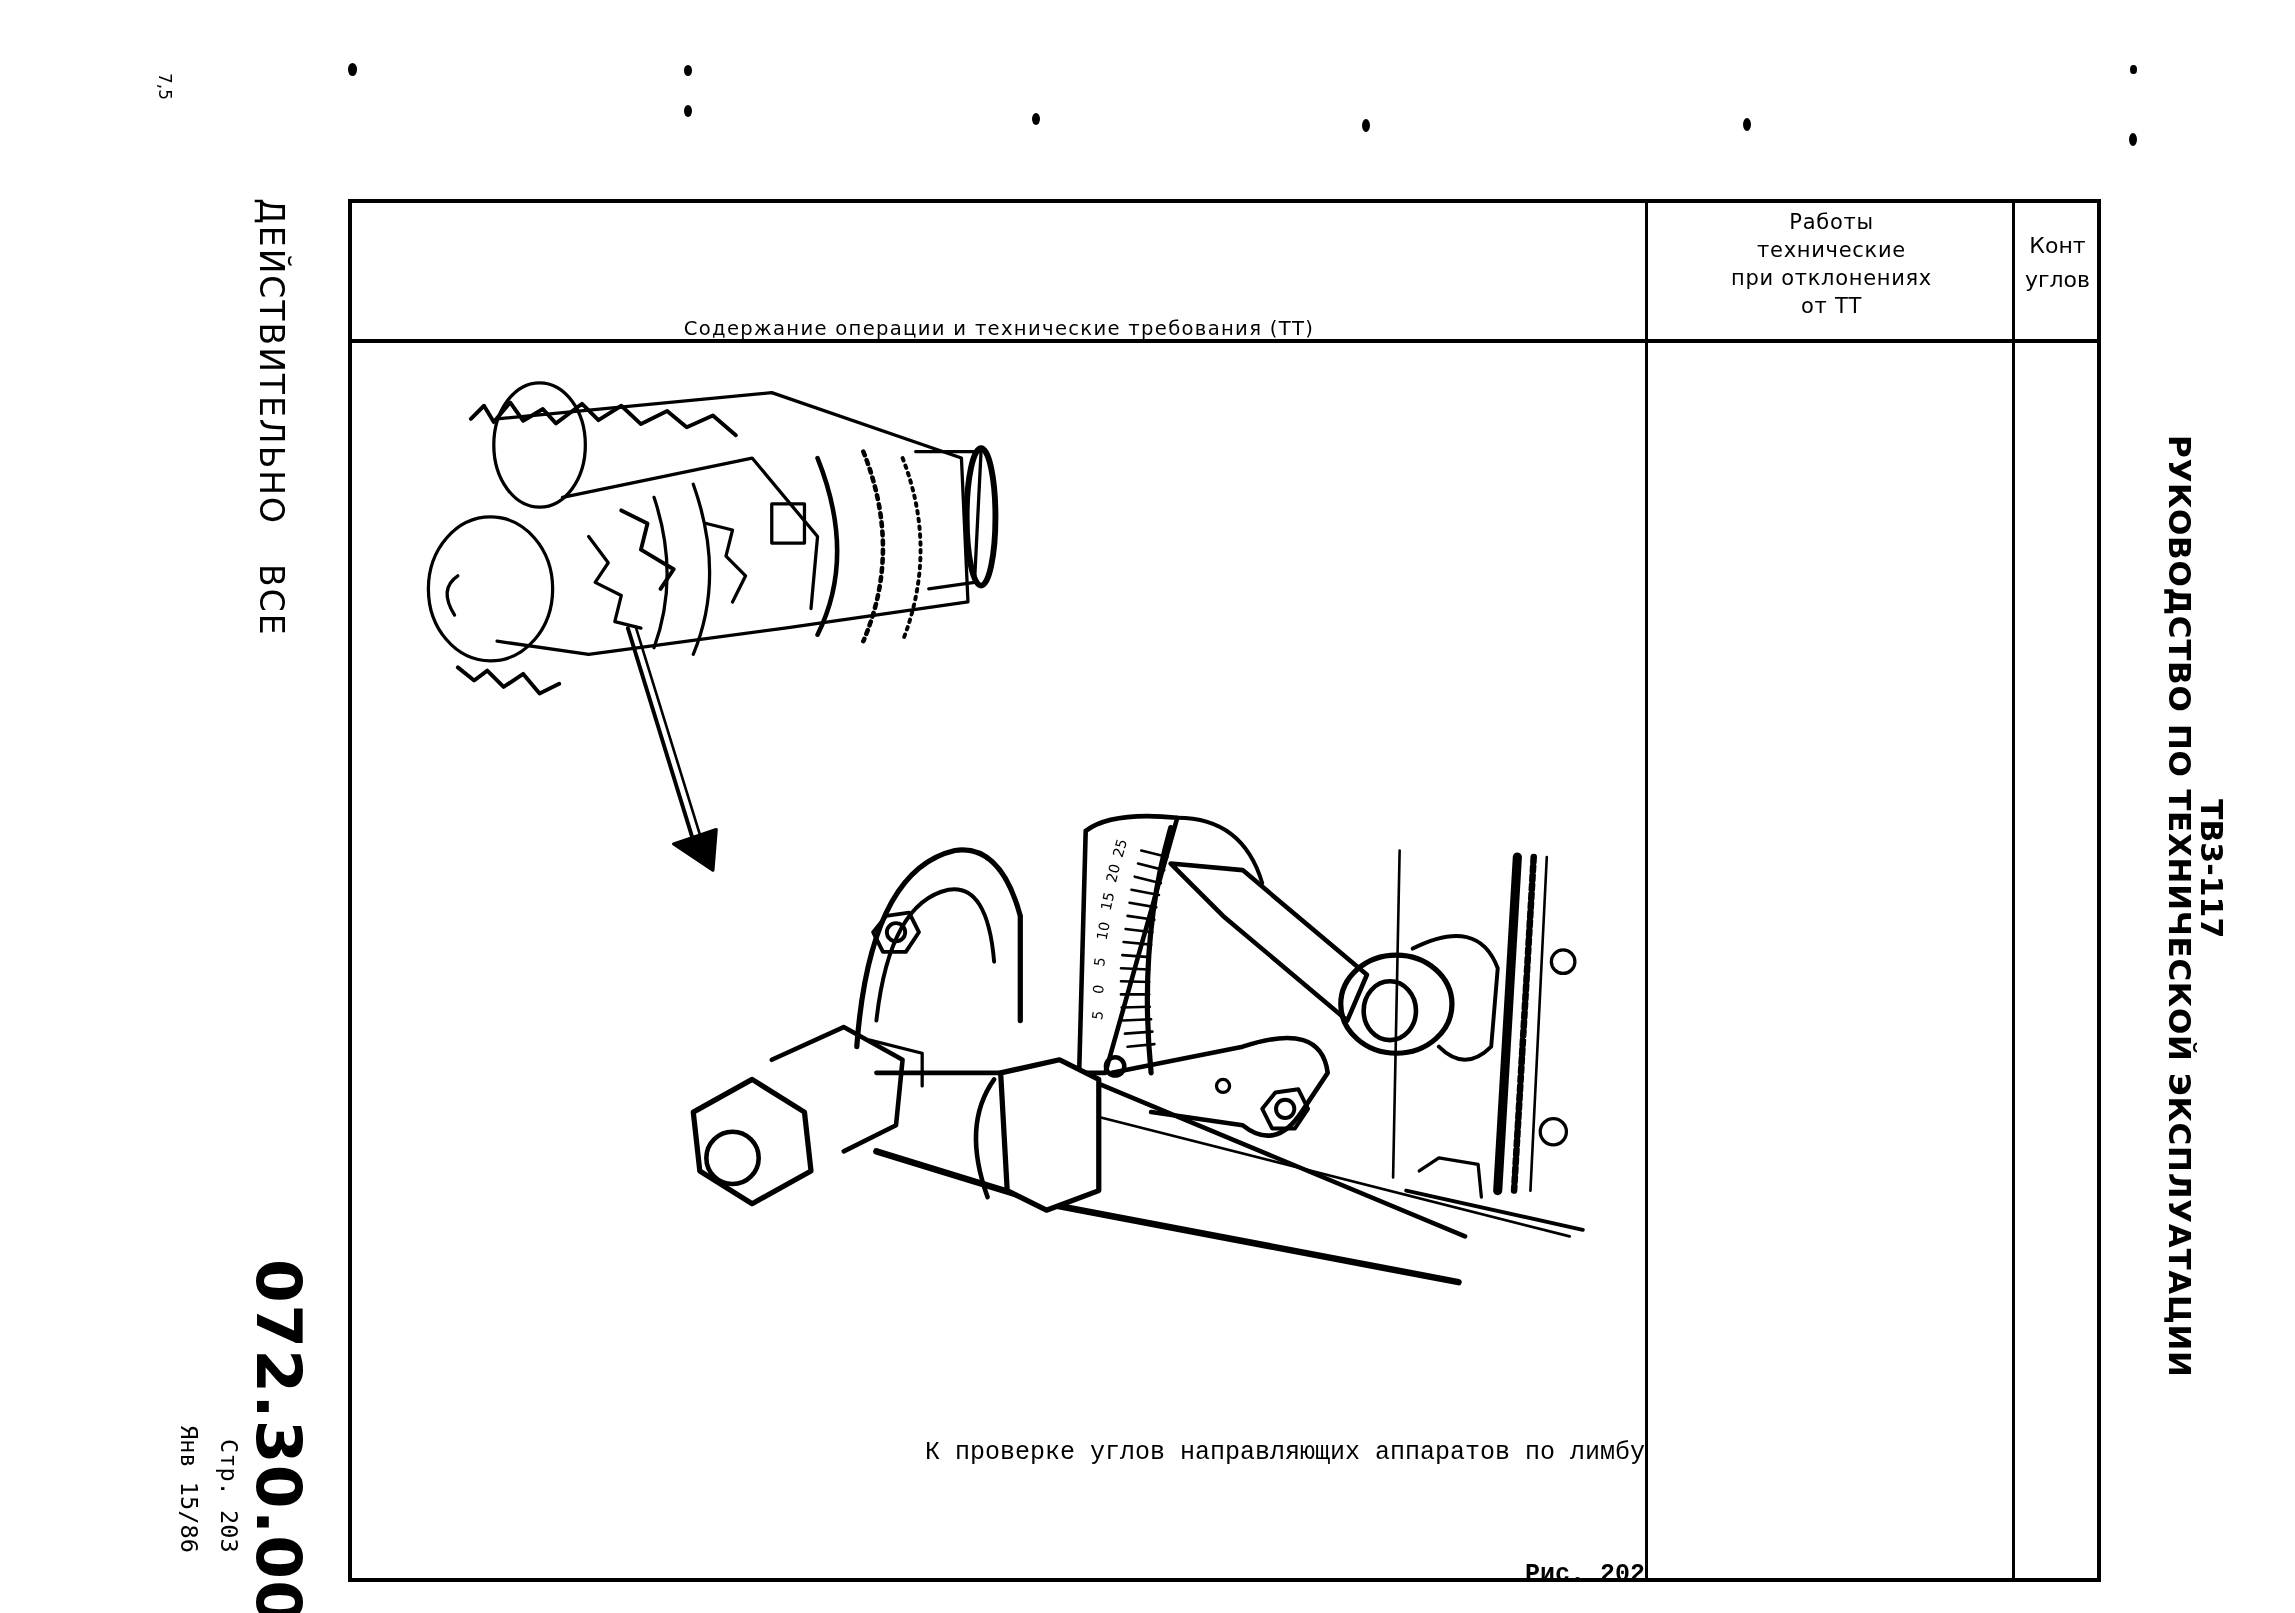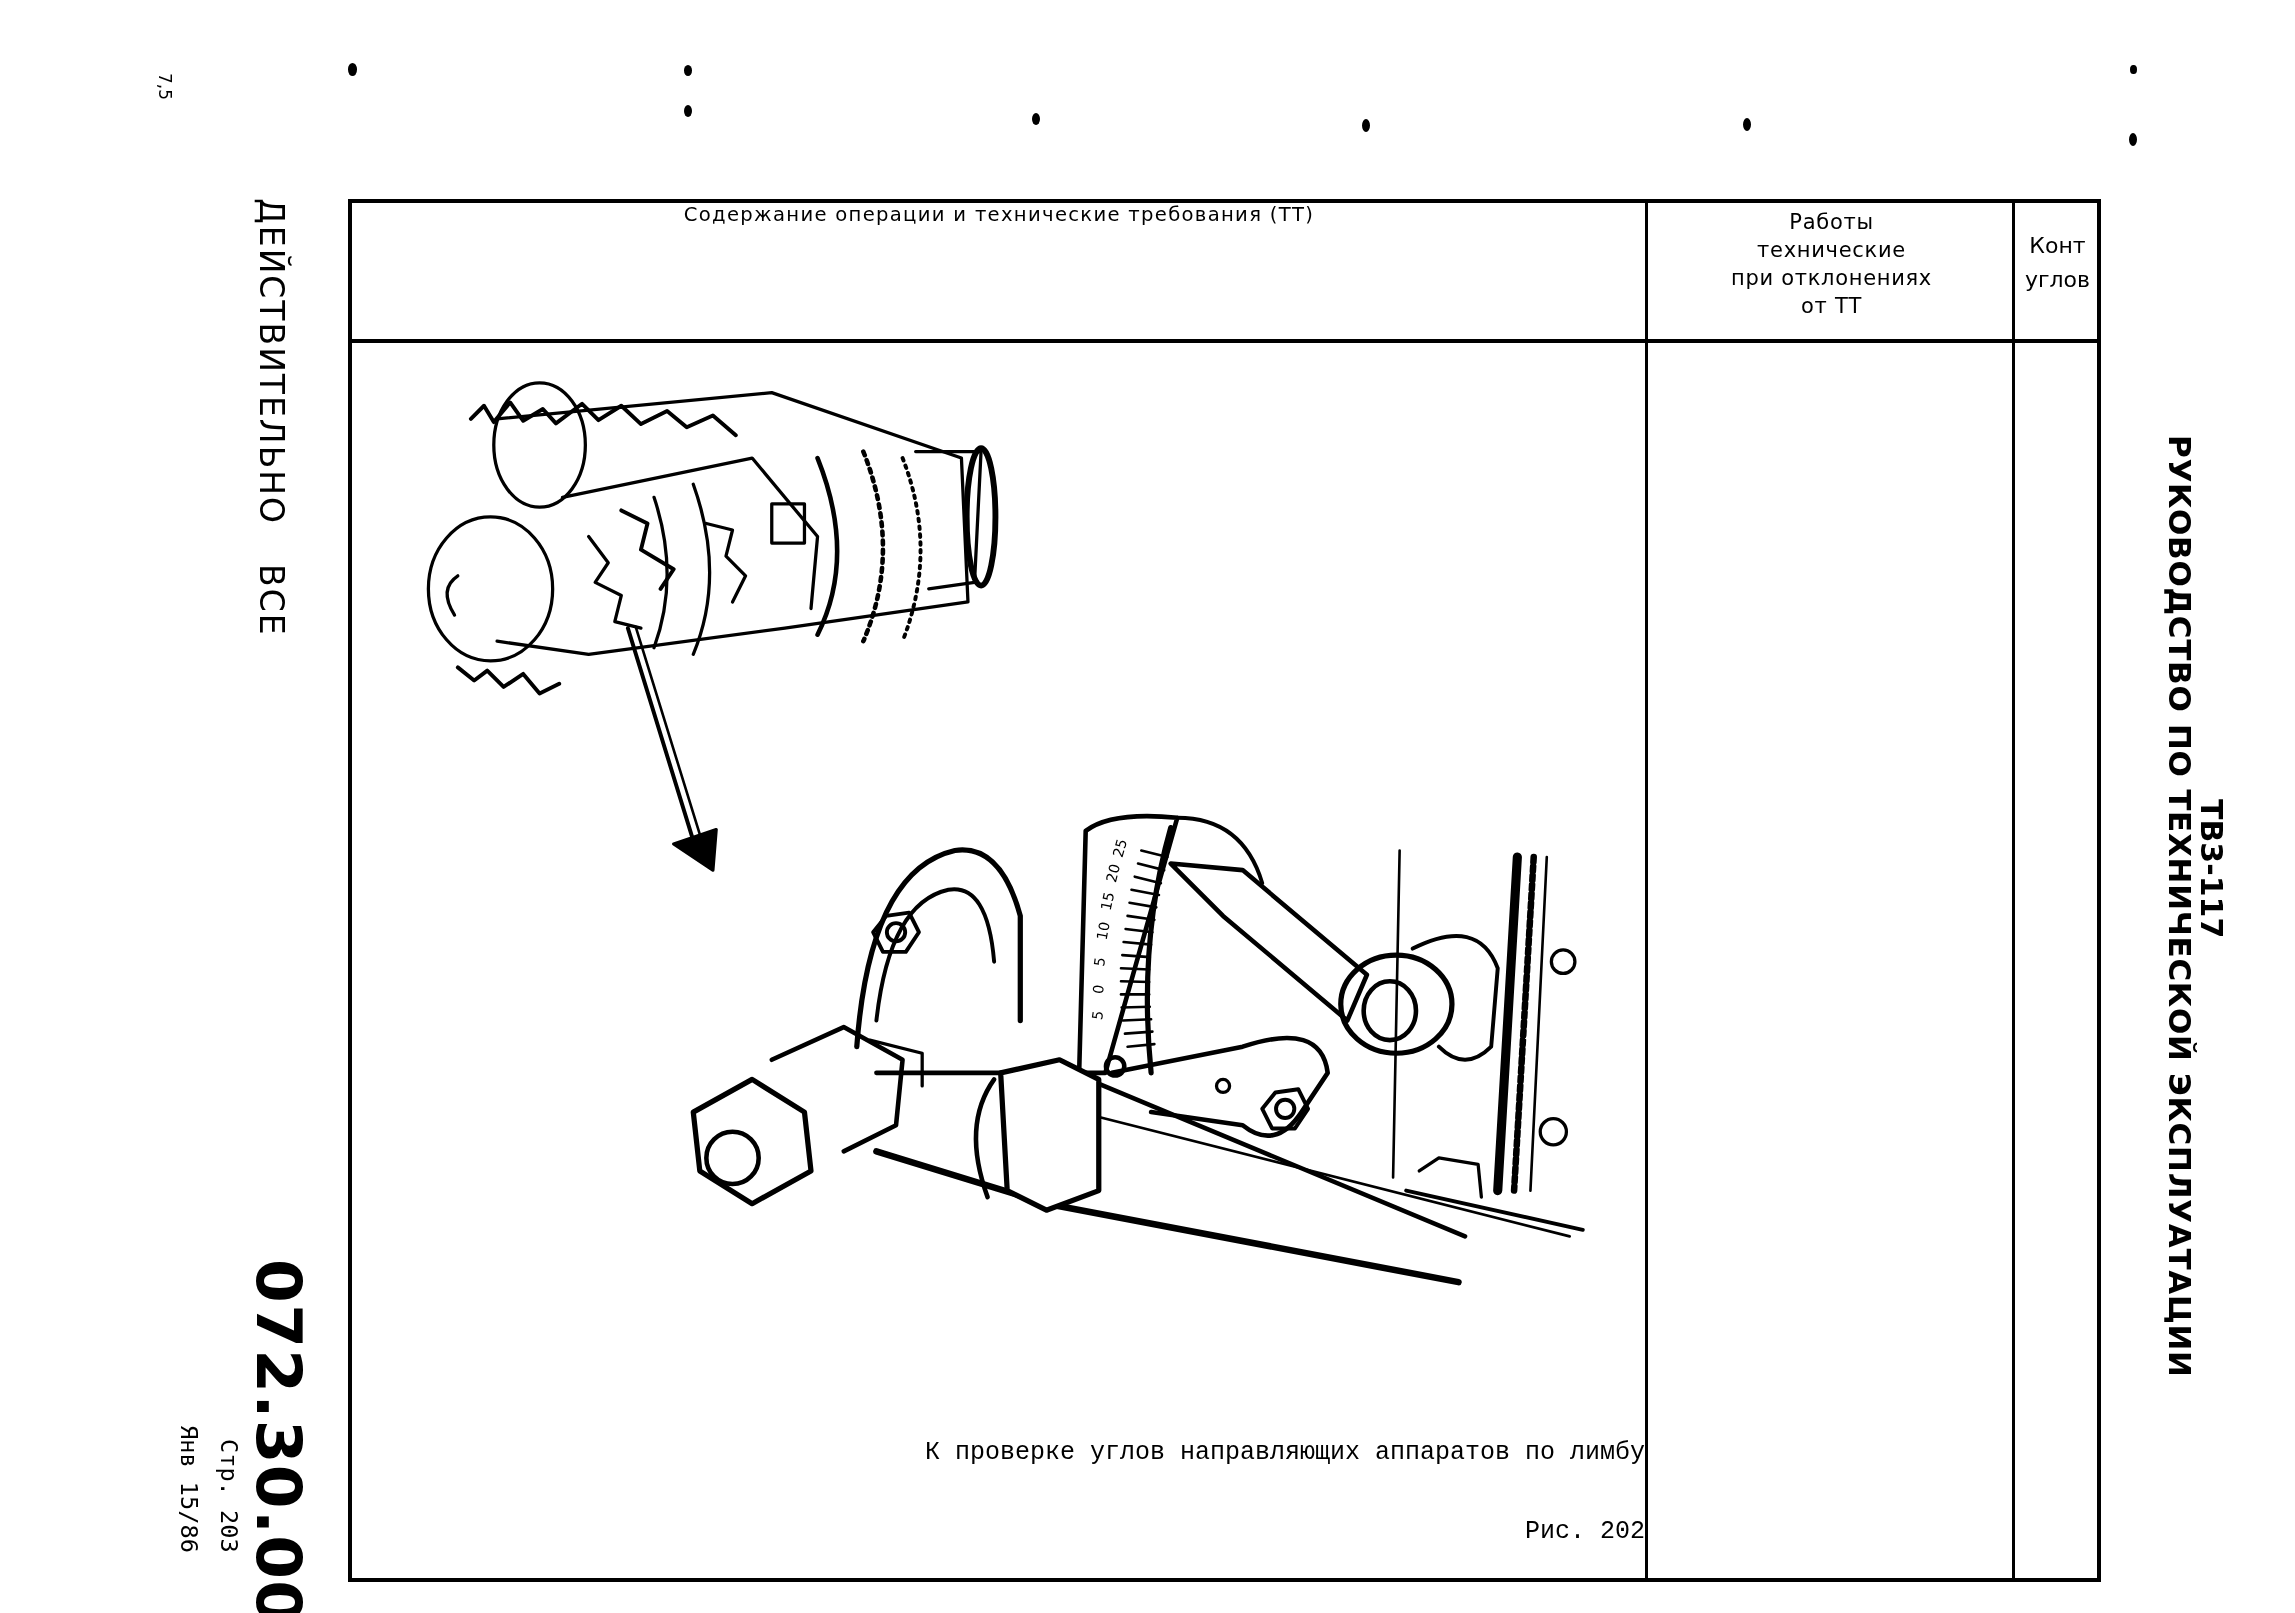--- a/index.html
+++ b/index.html
@@ -4,21 +4,21 @@
 <style>
   html, body { margin: 0; padding: 0; background: #ffffff; }
   body { width: 2295px; height: 1614px; position: relative; overflow: hidden; font-family: "DejaVu Sans", sans-serif; color: #000; }
   .punch { position: absolute; width: 9.2px; height: 13px; background: #000; border-radius: 50%; }
   .corner-mark { position: absolute; left: 175px; top: 73px; font-family: "DejaVu Sans", sans-serif; font-size: 17px; transform: rotate(90deg); transform-origin: left top; }
   
   .frame { position: absolute; left: 348px; top: 199px; width: 1753px; height: 1383px; border: 4.6px solid #000; box-sizing: border-box; }
   .hline { position: absolute; left: 348px; width: 1753px; height: 3.9px; background: #000; }
   .vline { position: absolute; width: 3.3px; background: #000; }
   .hdr { position: absolute; text-align: center; font-family: "DejaVu Sans", sans-serif; }
-  .hdr-main { left: 353px; top: 203px; width: 1292px; height: 137px; display: flex; align-items: flex-start; justify-content: center; font-size: 19.6px; letter-spacing: 1.3px; }
+  .hdr-main { left: 353px; top: 203px; width: 1292px; height: 137px; display: flex; align-items: flex-end; justify-content: center; font-size: 19.6px; letter-spacing: 1.3px; }
   .hdr-dev { left: 1650px; top: 208px; width: 363px; font-size: 21px; line-height: 28px; letter-spacing: 0.7px; }
   .hdr-ctrl { left: 2017px; top: 229px; width: 81px; font-size: 22px; line-height: 34px; }
   
   .side-left { position: absolute; left: 291px; top: 198px; transform: rotate(90deg); transform-origin: left top; white-space: nowrap; font-family: "DejaVu Sans", sans-serif; font-size: 33px; letter-spacing: 2px; }
   .side-left .gap { display: inline-block; width: 39px; }
   .side-right-title { position: absolute; left: 2198px; top: 435px; transform: rotate(90deg); transform-origin: left top; white-space: nowrap; font-family: "DejaVu Sans", sans-serif; font-weight: bold; font-size: 31px; letter-spacing: 0.7px; }
   .side-right-code { position: absolute; left: 2229px; top: 799px; transform: rotate(90deg); transform-origin: left top; white-space: nowrap; font-family: "DejaVu Sans", sans-serif; font-weight: bold; font-size: 30px; }
   .section-code { position: absolute; left: 315px; top: 1259px; transform: rotate(90deg); transform-origin: left top; white-space: nowrap; font-family: "DejaVu Sans", sans-serif; font-weight: bold; font-size: 63px; letter-spacing: 1.3px; }
   .page-no { position: absolute; left: 243px; top: 1439px; transform: rotate(90deg); transform-origin: left top; white-space: nowrap; font-family: "DejaVu Sans Mono", monospace; font-size: 23.6px; }
   .rev-date { position: absolute; left: 203px; top: 1425px; transform: rotate(90deg); transform-origin: left top; white-space: nowrap; font-family: "DejaVu Sans Mono", monospace; font-size: 23.6px; }
@@ -171,14 +171,14 @@
     <text class="scale-lbl" x="1686" y="1520" transform="rotate(-82 1686 1520)">0</text>
     <text class="scale-lbl" x="1688" y="1478" transform="rotate(-82 1688 1478)">5</text>
     <text class="scale-lbl" x="1692" y="1438" transform="rotate(-80 1692 1438)">10</text>
     <text class="scale-lbl" x="1698" y="1393" transform="rotate(-78 1698 1393)">15</text>
     <text class="scale-lbl" x="1706" y="1350" transform="rotate(-76 1706 1350)">20</text>
     <text class="scale-lbl" x="1716" y="1312" transform="rotate(-74 1716 1312)">25</text>
   </g>
 </svg>
 
 <div class="caption" style="top:1438px;">К проверке углов направляющих аппаратов по лимбу</div>
-<div class="caption" style="top:1517px;">Рис. 202</div>
+<div class="caption" style="top:1560px;font-weight:bold;">Рис. 202</div>
 
 
 </body></html>

